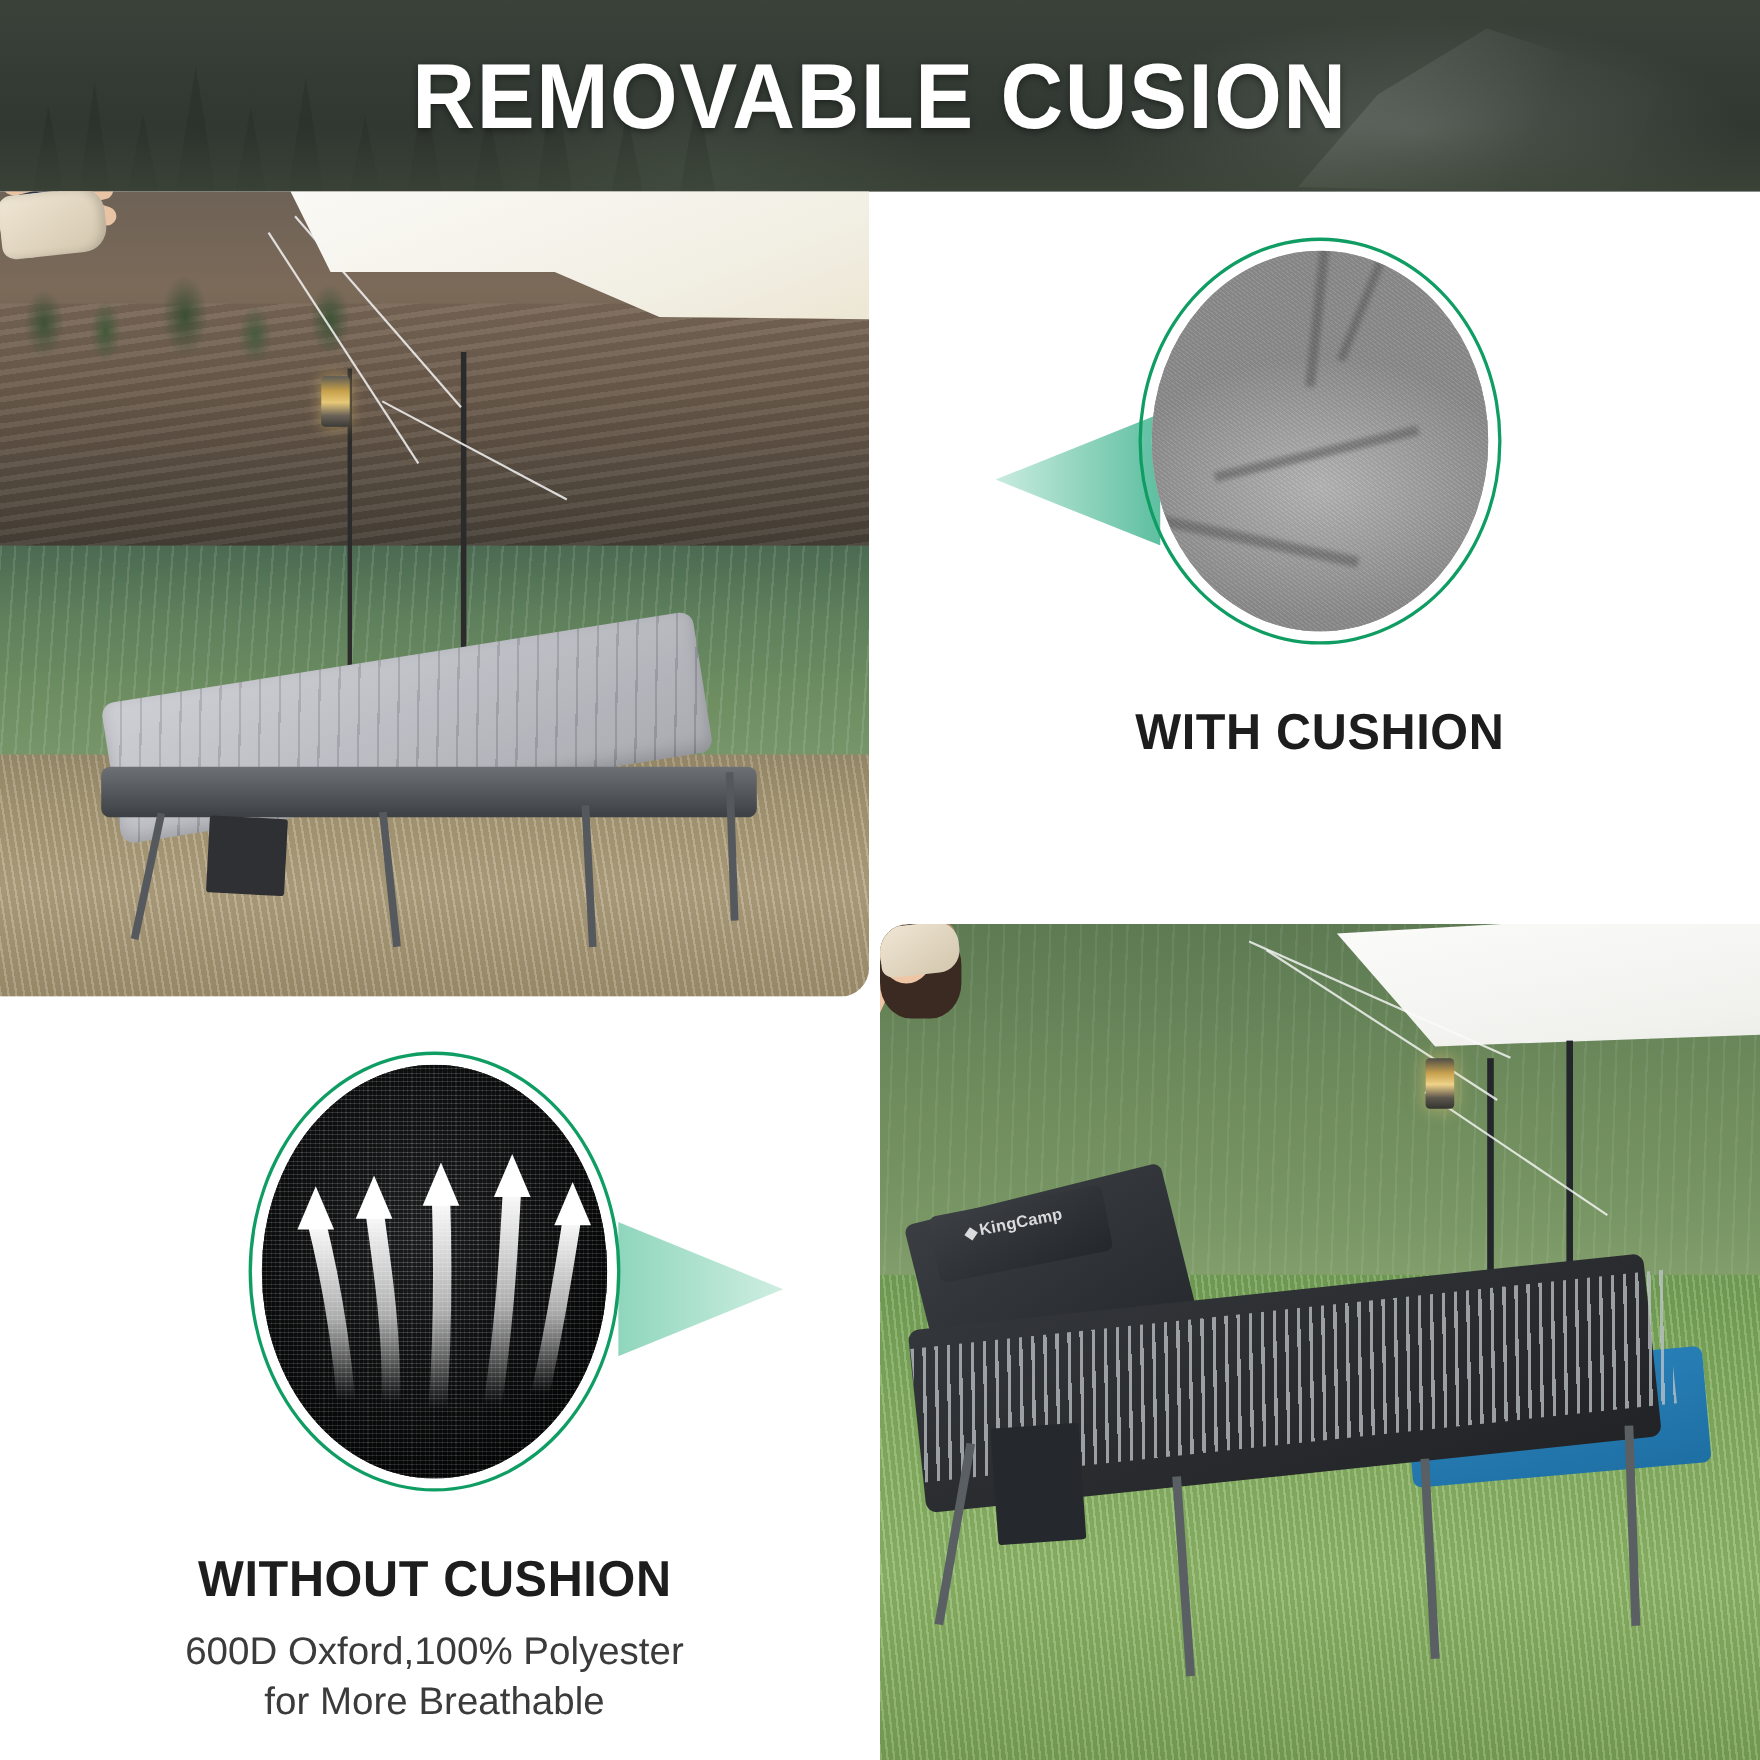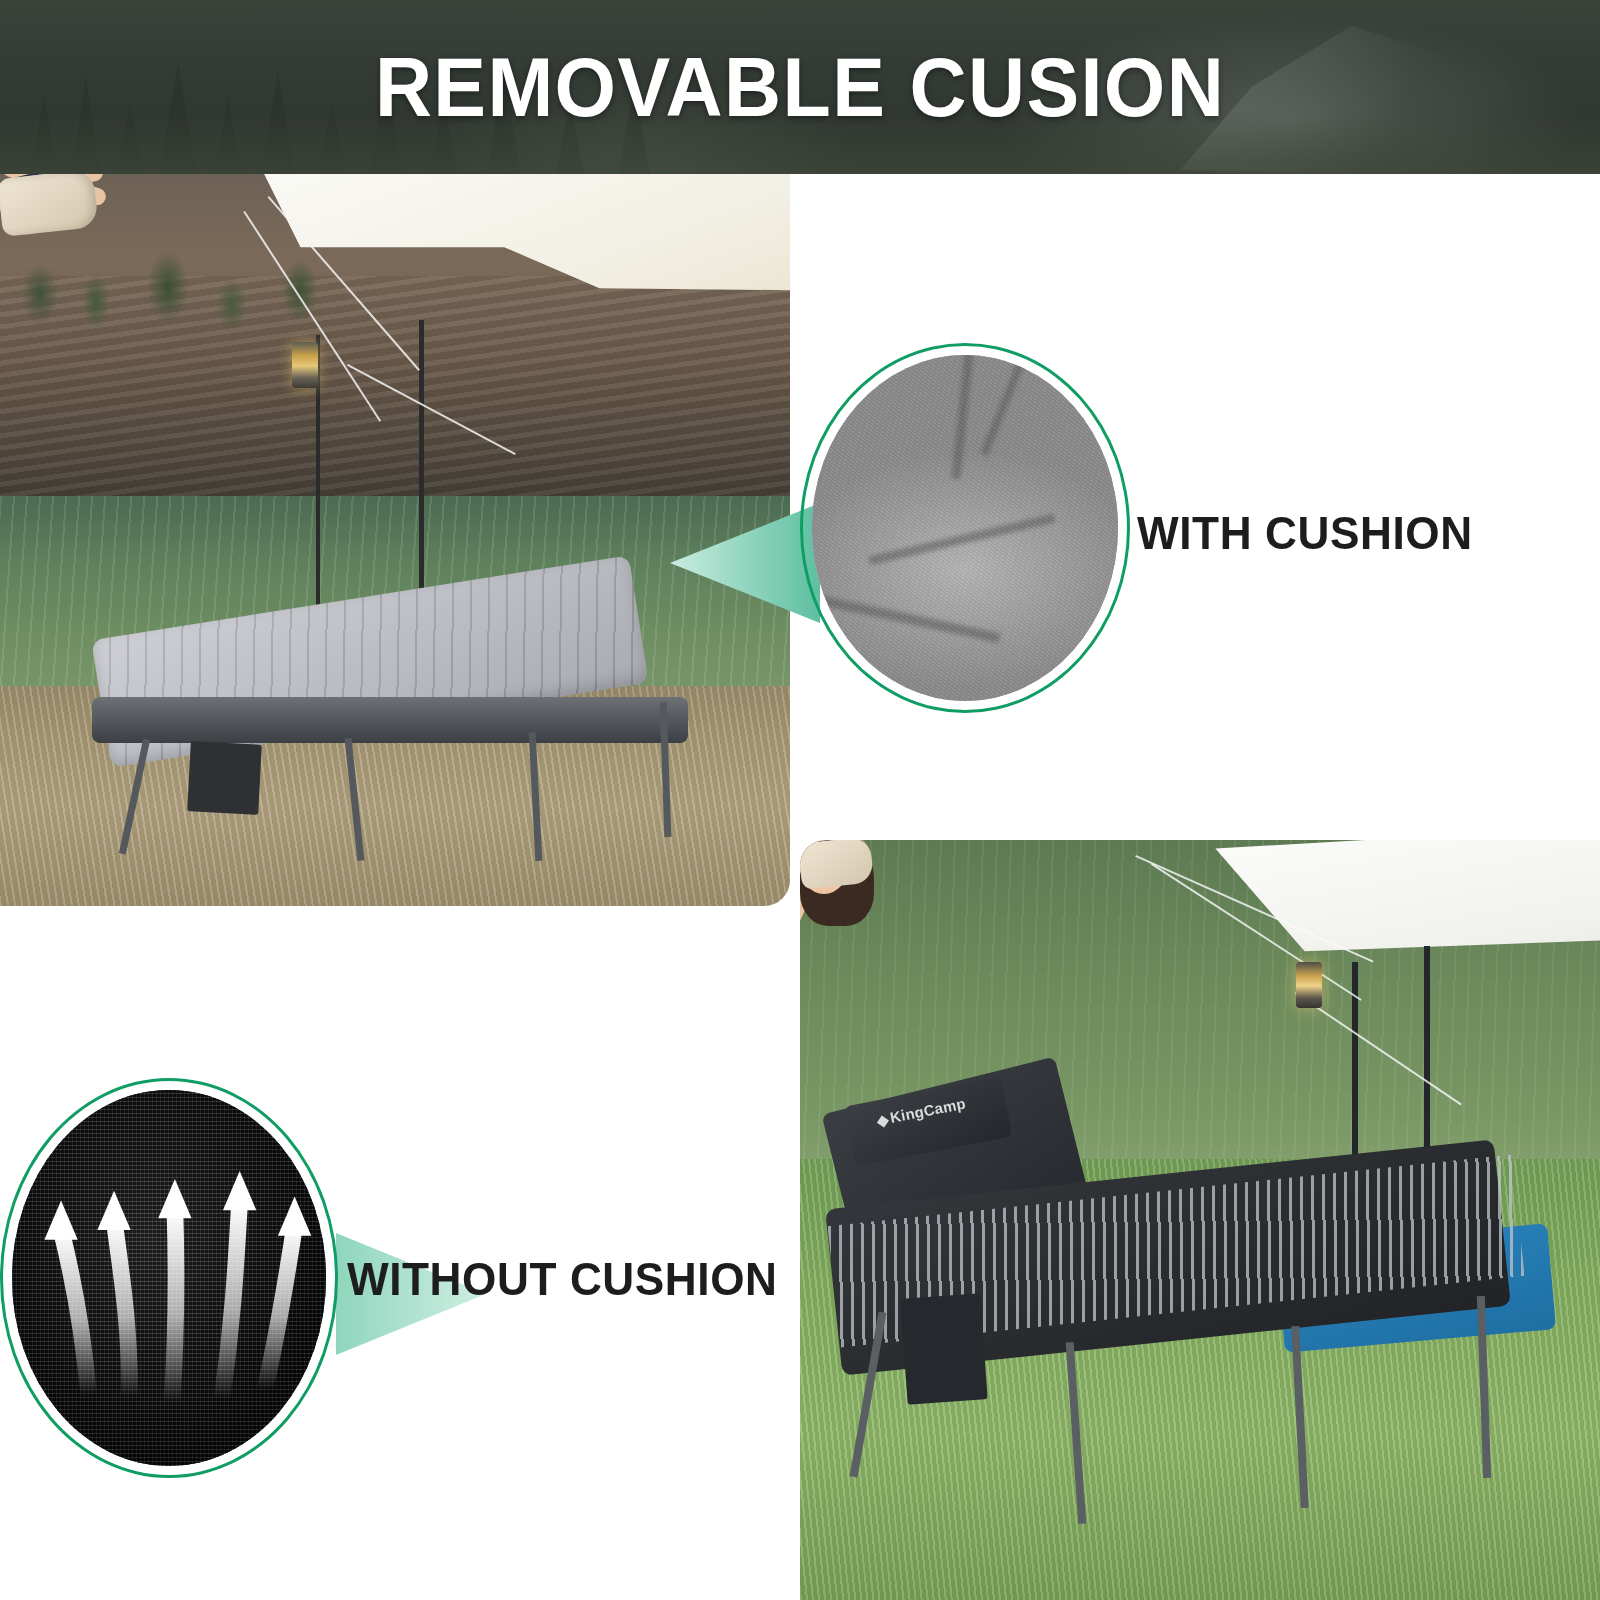--- a/index.html
+++ b/index.html
@@ -45,21 +45,21 @@
 
   
   .panel{position:absolute;overflow:hidden;}
 
   
   .photo-tl{left:0;top:174px;width:790px;height:732px;border-bottom-right-radius:26px;}
   
   .photo-br{left:800px;top:840px;width:800px;height:760px;border-top-left-radius:26px;}
 
   
-  .feature{position:absolute;display:flex;flex-direction:row;align-items:center;}
+  .feature{position:absolute;display:flex;flex-direction:column;align-items:center;}
   .feature-tr{left:800px;top:174px;width:800px;height:666px;}
   .feature-bl{left:0;top:906px;width:790px;height:694px;}
 
   .circle-wrap{position:relative;}
   .medallion{
     position:relative;border-radius:50%;
     border:3px solid #0f9d63;
     box-sizing:border-box;
     display:flex;align-items:center;justify-content:center;
   }
@@ -457,20 +457,24 @@
             <polygon points="166,90 149,130 183,130"></polygon>
             <polygon points="232,82 215,122 249,122"></polygon>
             <polygon points="288,108 271,148 305,148"></polygon>
           </g>
         </svg>
       </div>
     </div>
   </div>
 
   <div class="feat-title" style="margin-top:52px;">WITHOUT CUSHION</div>
+  <div class="feat-sub" style="margin-top:18px;">
+    <div>600D Oxford,100% Polyester</div>
+    <div>for More Breathable</div>
+  </div>
 </div>
 
 <div class="panel photo-br">
   <div class="scene">
     <div class="br-water"></div>
     <div class="br-water-rip"></div>
     <div class="br-grass"></div>
     <div class="br-grass-tex"></div>
 
     <div class="br-tarp"></div>

